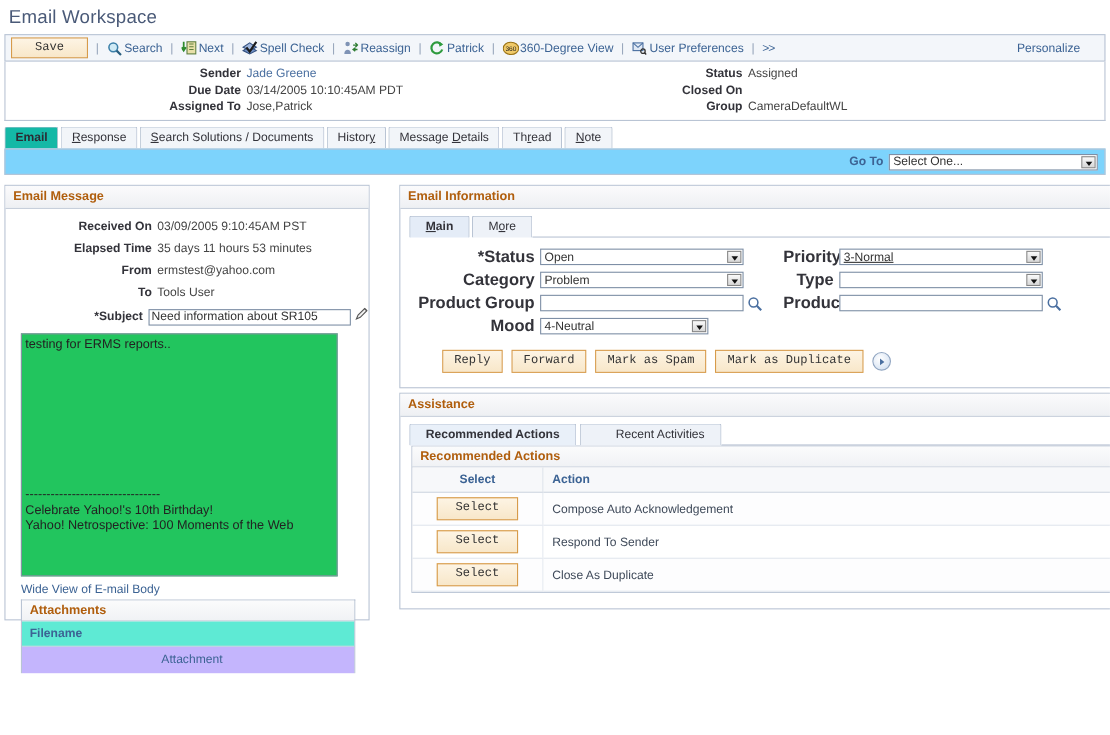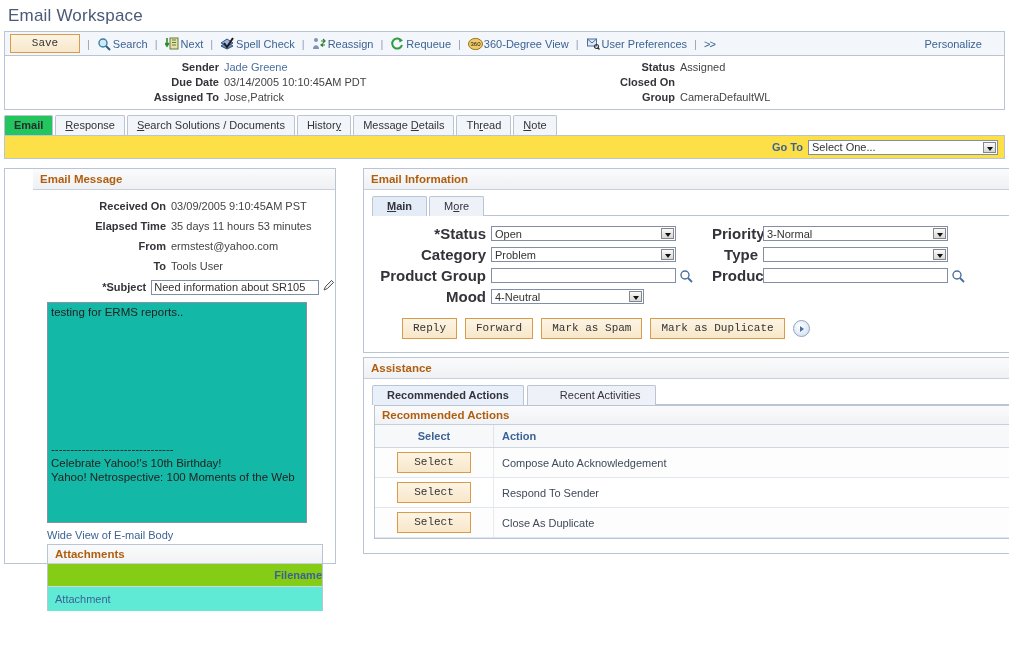--- a/index.html
+++ b/index.html
@@ -105,29 +105,29 @@
     background: #f2f5f9;
     color: #33333a;
     font-size: 11px;
     padding: 3px 9px 3px 9px;
     margin-right: 2px;
     cursor: pointer;
     line-height: 13px;
     border-radius: 2px 2px 0 0;
   }
   .tab.active {
-    background: #22c55e;
+    background: #14b8a6;
     font-weight: bold;
     color: #2b2b33;
   }
   .tab u { text-decoration: underline; }
   .tabstrip {
     margin: 0 4px;
     height: 22px;
-    background: #fde047;
+    background: #7dd3fc;
     border: 1px solid #b9c4d4;
     border-top: 1px solid #b9c4d4;
     display: flex;
     align-items: center;
     justify-content: flex-end;
     padding-right: 6px;
     position: relative;
   }
   .goto-lbl { font-weight: bold; color: #3c6394; font-size: 11px; margin-right: 5px; }
 
@@ -192,40 +192,39 @@
 
   
   .leftcol { position: absolute; left: 4px; top: 168px; width: 332px; }
   .msgrow { display:flex; line-height:15px; margin-bottom: 5px;}
   .msglbl { width: 133px; text-align:right; font-weight: bold; padding-right: 5px; font-size: 11px; color:#33333a;}
   .msgval { font-size: 11px; color: #444; }
   .bodybox {
     margin: 6px 28px 0 14px;
     border: 1px solid #8792a4;
     height: 221px;
-    background: #14b8a6;
+    background: #22c55e;
     position: relative;
     font-size: 11.5px;
     color: #222;
     padding: 2px 3px;
     line-height: 14px;
     box-sizing: border-box;
     overflow: hidden;
   }
   .sig { position: absolute; left: 3px; bottom: 38px; }
   .widelink { color: #3c6394; font-size: 11px; margin: 6px 0 3px 14px; cursor: pointer; display:inline-block;}
 
   .att-col-head {
     font-weight: bold; color: #3c6394; font-size: 11px;
     padding: 5px 0 5px 7px;
-    background: #84cc16;
+    background: #5eead4;
     border-bottom: 1px solid #cfd6e0;
-    text-align: right;
-  }
-  .att-row { padding: 6px 0 6px 7px; background: #5eead4; }
+  }
+  .att-row { padding: 6px 0 6px 7px; background: #c4b5fd; text-align: center; }
   .att-link { color: #3c6394; font-size: 11px; cursor: pointer; }
 
   
   .rightcol { position: absolute; left: 363px; top: 168px; width: 662px; }
   .subtabs { display: flex; align-items: flex-end; padding: 6px 0 0 8px; position: relative; }
   .subtab {
     border: 1px solid #b9c4d4;
     border-bottom: none;
     background: #eef2f8;
     font-size: 11px;
@@ -346,21 +345,21 @@
     </span>
     <span class="tbsep">|</span>
 
     <span class="tbitem">
       <span class="tbicon">
         <svg width="14" height="14" viewBox="0 0 14 14">
             <path d="M11.5,4 A5,5 0 1 0 12,8" stroke="#2e9b3e" stroke-width="2" fill="none"></path>
             <path d="M8.5,1 L13,3.2 L9.6,5.6 Z" fill="#2e9b3e"></path>
           </svg>
       </span>
-      <span class="lbl">Requeue</span>
+      <span class="lbl">Patrick</span>
     </span>
     <span class="tbsep">|</span>
 
     <span class="tbitem">
       <span class="tbicon">
         <svg width="15" height="14" viewBox="0 0 15 14">
             <ellipse cx="7.5" cy="7" rx="7" ry="5.6" fill="#f0c968" stroke="#9a7316"></ellipse>
             <text x="7.5" y="9.4" font-size="6" font-family="Liberation Sans, sans-serif" fill="#1b1b1b" text-anchor="middle">360</text>
           </svg>
       </span>
@@ -429,21 +428,21 @@
 
   <div class="tabstrip">
     <span class="goto-lbl">Go To</span>
     <span class="select" style="width:190px;">
       <span>Select One...</span>
       <span class="arrow"></span>
     </span>
   </div>
 
   <div class="leftcol">
-    <div class="panel" style="height:396px;padding-left:28px;">
+    <div class="panel" style="height:396px;">
       <div class="panel-head">Email Message</div>
 
       <div style="padding-top:9px;">
         <div class="msgrow">
           <div class="msglbl">Received On</div>
           <div class="msgval">03/09/2005  9:10:45AM PST</div>
         </div>
         <div class="msgrow">
           <div class="msglbl">Elapsed Time</div>
           <div class="msgval">35 days 11 hours 53 minutes</div>
@@ -533,21 +532,21 @@
             <span class="select" style="width:153px;">
               <span>4-Neutral</span>
               <span class="arrow"></span>
             </span>
           </div>
         </div>
 
         <div style="flex:1;">
           <div class="frow">
             <div class="flbl" style="width:46px;">Priority</div>
-            <span class="select" style="width:185px;">
+            <span class="select" style="width:185px;text-decoration:underline;">
               <span>3-Normal</span>
               <span class="arrow"></span>
             </span>
           </div>
           <div class="frow">
             <div class="flbl" style="width:46px;">Type</div>
             <span class="select" style="width:185px;">
               <span></span>
               <span class="arrow"></span>
             </span>

